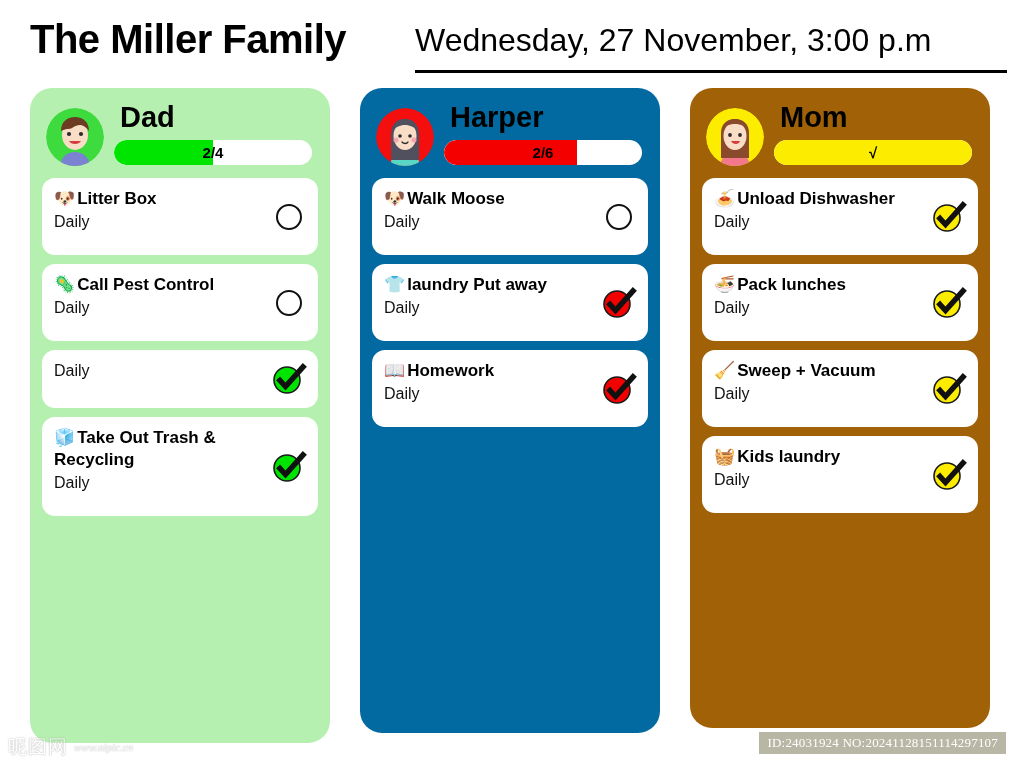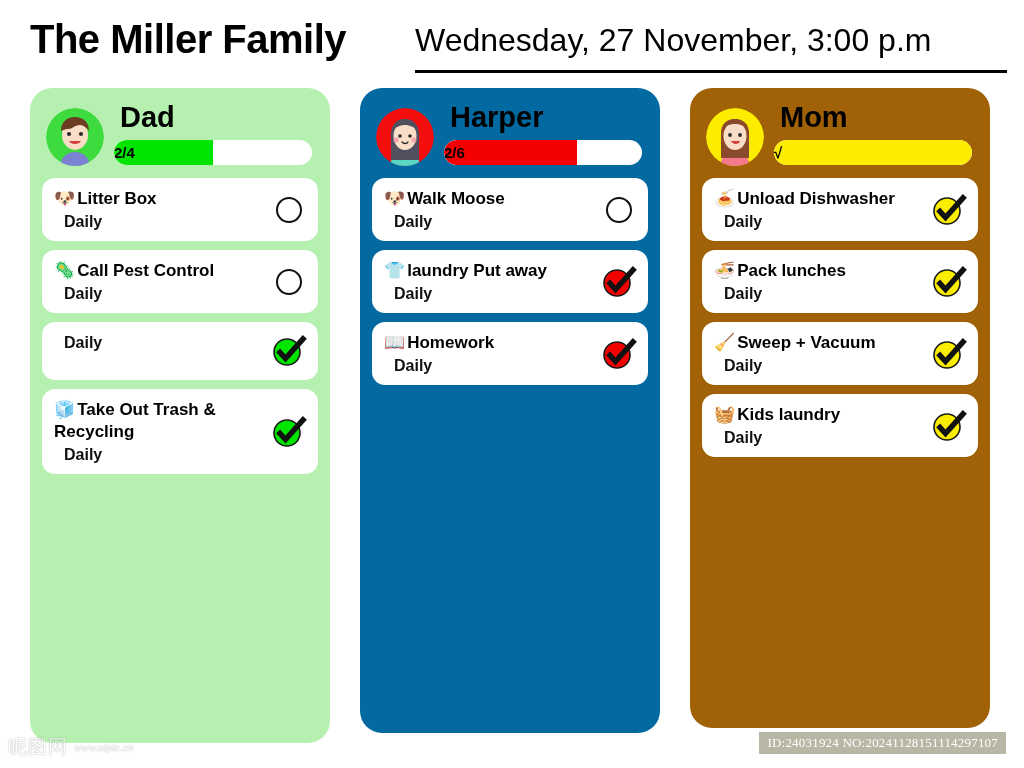--- a/index.html
+++ b/index.html
@@ -120,57 +120,56 @@
     border-radius: 13px 0 0 13px;
   }
   .progress-fill.full { border-radius: 13px; }
   .progress-label {
     position: absolute;
     left: 0;
     top: 0;
     width: 100%;
     height: 35px;
     line-height: 25px;
-    text-align: left;
+    text-align: center;
     font-size: 15px;
     font-weight: bold;
     color: #000000;
     font-family: "Liberation Sans", sans-serif;
   }
 
   
   .tasks { display: flex; flex-direction: column; gap: 9px; }
   .task {
     background: #ffffff;
     border-radius: 13px;
     position: relative;
-    padding: 9px 60px 9px 12px;
+    padding: 9px 60px 23px 12px;
     box-sizing: border-box;
     min-height: 58px;
   }
   .task-title {
     font-size: 17px;
     font-weight: bold;
     color: #000000;
     line-height: 22px;
     font-family: "Liberation Sans", sans-serif;
   }
   .task-emoji {
     font-size: 17px;
     margin-right: 2px;
     font-family: "DejaVu Sans", sans-serif;
   }
   .task-freq {
     font-size: 16px;
-    font-weight: bold;
+    font-weight: normal;
     color: #111111;
     line-height: 21px;
     margin-top: 1px;
     font-family: "Liberation Sans", sans-serif;
-    margin-left: 10px;
   }
 
   
   .check {
     position: absolute;
     right: 13px;
     top: 50%;
     transform: translateY(-50%);
     width: 32px;
     height: 32px;

